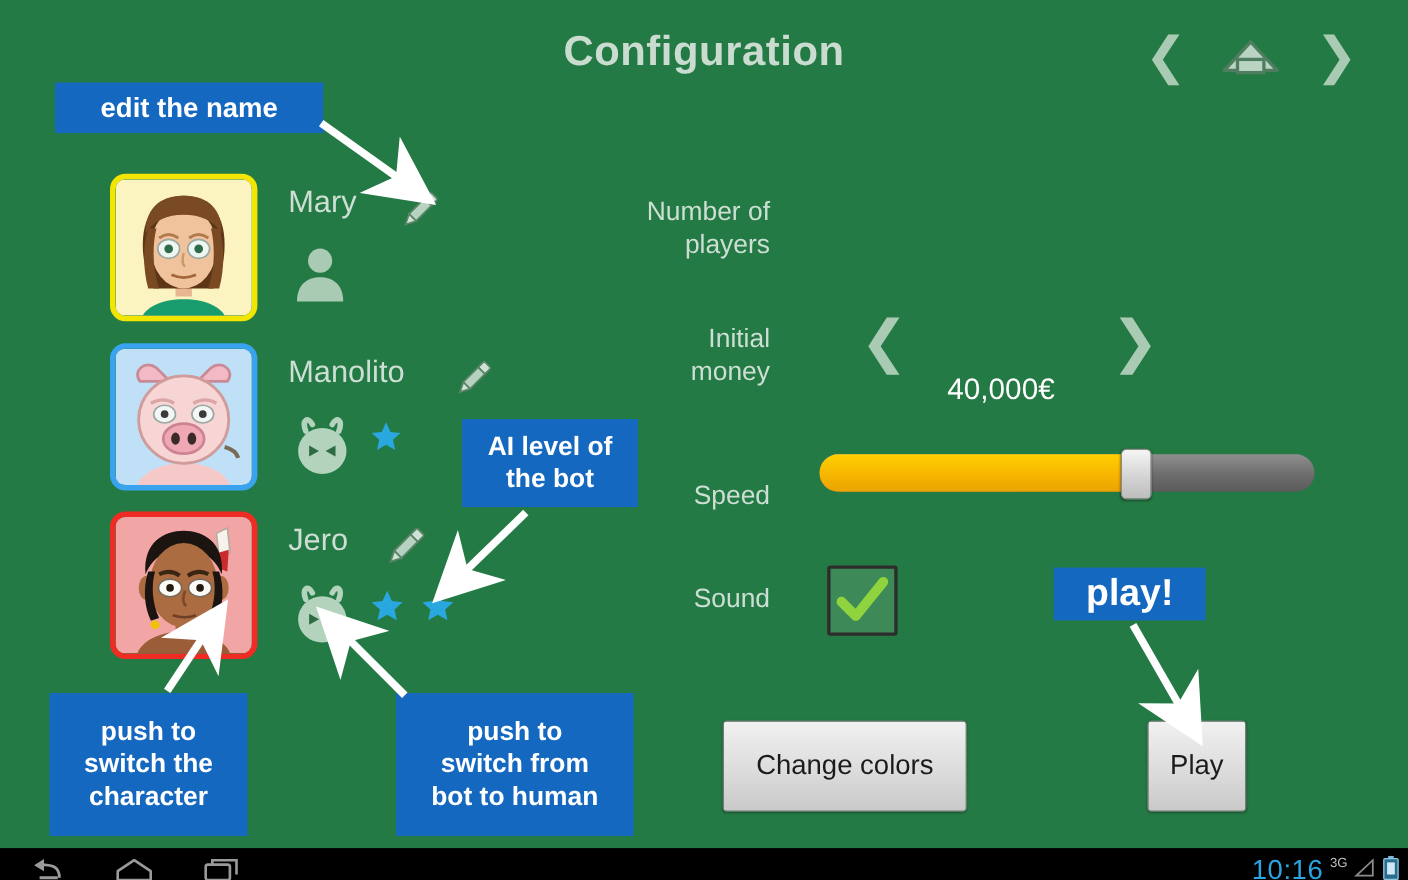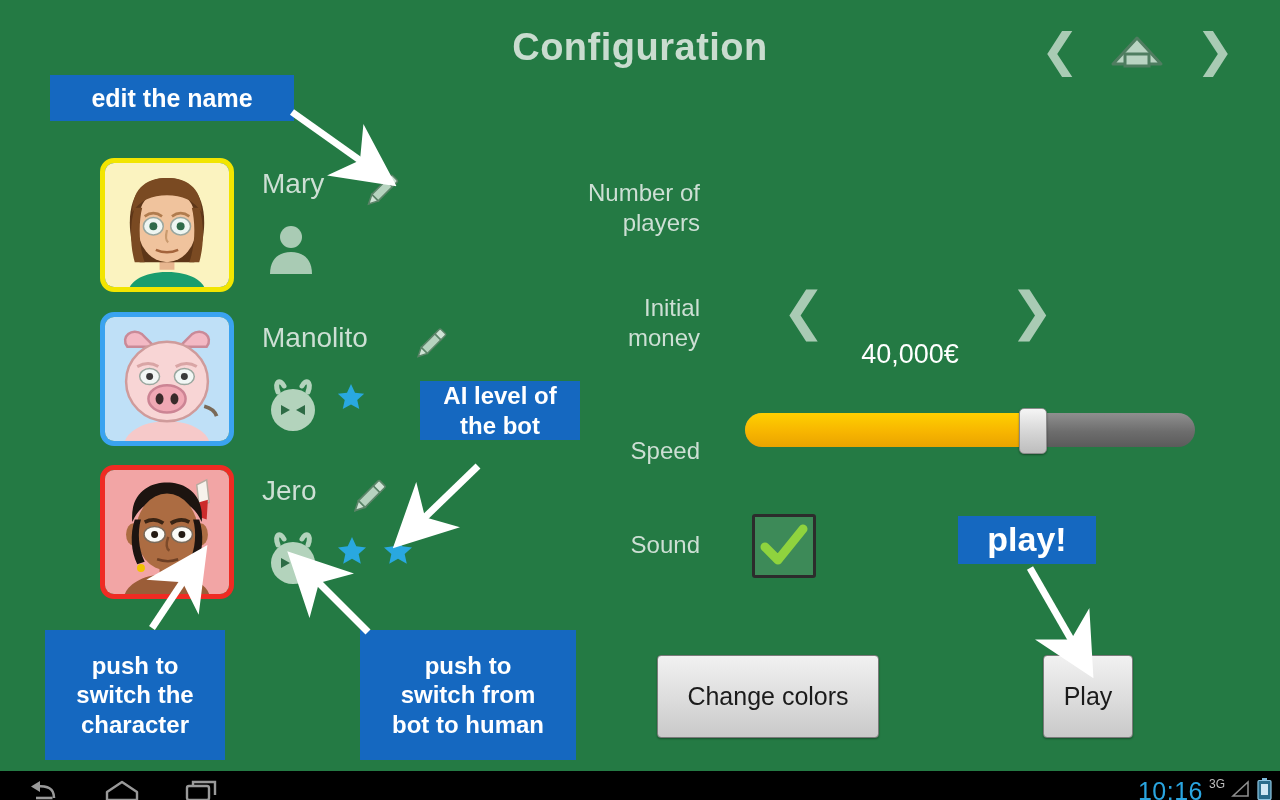--- a/index.html
+++ b/index.html
@@ -172,21 +172,21 @@
     position: absolute;
     background: #1568c0;
     color: #fff;
     font-weight: bold;
     display: flex; align-items: center; justify-content: center;
     text-align: center;
     line-height: 1.22;
     padding: 6px 10px;
   }
   #callout-edit-name  { left: 50px;  top: 75px;  width: 244px; height: 46px; font-size: 25px; }
-  #callout-ai-level   { left: 420px; top: 381px; width: 160px; height: 59px; font-size: 24px; }
+  #callout-ai-level   { left: 420px; top: 381px; width: 160px; height: 80px; font-size: 24px; }
   #callout-switch-char{ left: 45px;  top: 630px; width: 180px; height: 130px; font-size: 24px; }
   #callout-switch-bot { left: 360px; top: 630px; width: 216px; height: 130px; font-size: 24px; }
   #callout-play       { left: 958px; top: 516px; width: 138px; height: 48px; font-size: 34px; }
 
   .arrow-layer {
     position: absolute; left: 0; top: 0; width: 1280px; height: 760px;
     pointer-events: none;
   }
 
   

